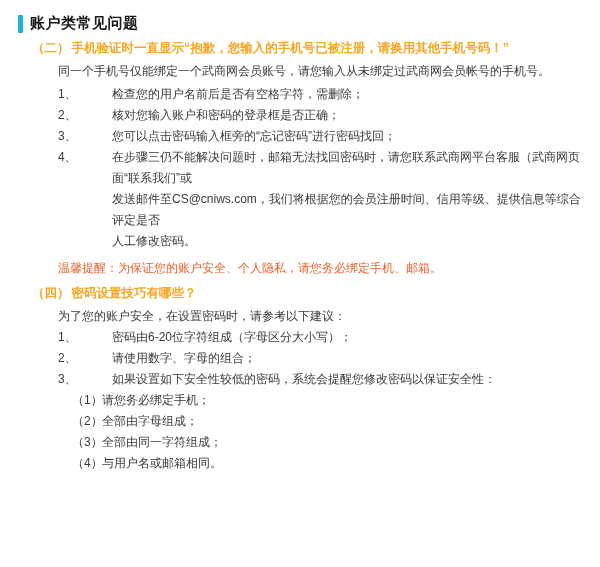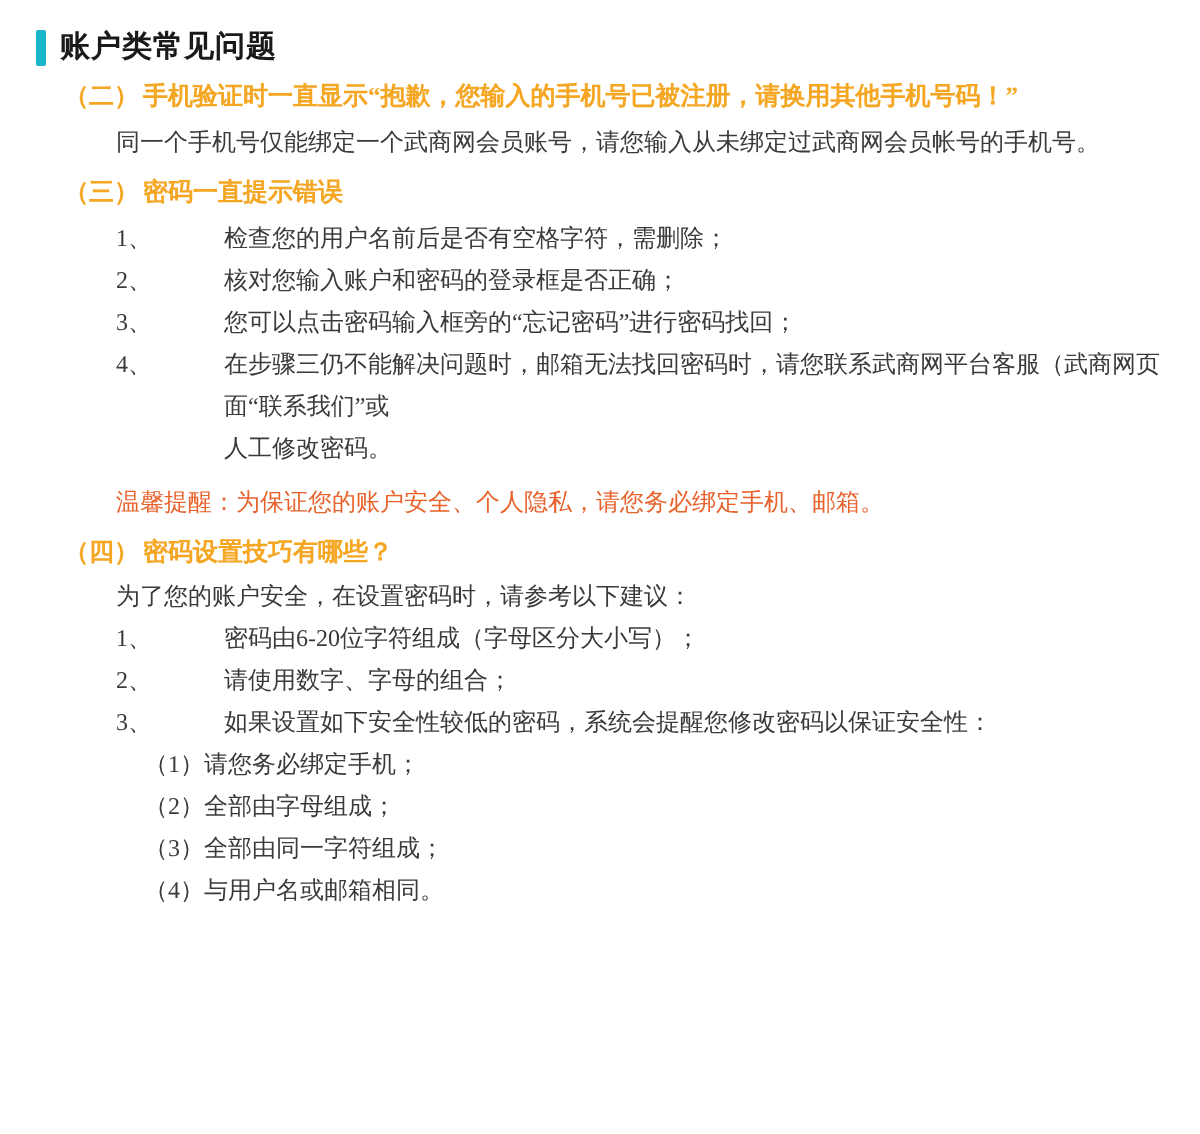--- a/index.html
+++ b/index.html
@@ -13,21 +13,20 @@
     font-family: "Liberation Sans", sans-serif;
     color: #333333;
     overflow: hidden;
   }
   .page {
     position: relative;
     width: 600px;
     height: 406px;
     box-sizing: border-box;
     padding: 10px 14px 0 14px;
-    font-family: Liberation Serif, serif;
   }
   .title-row {
     display: flex;
     align-items: center;
     margin: 4px 0 6px 4px;
   }
   .title-bar {
     width: 5px;
     height: 18px;
     background: #19b5c9;
@@ -112,40 +111,38 @@
 
 
   <div class="section">
     <div class="q-head">
       <span class="num">（二）</span><span>手机验证时一直显示“抱歉，您输入的手机号已被注册，请换用其他手机号码！”</span>
     </div>
     <div class="body-text">同一个手机号仅能绑定一个武商网会员账号，请您输入从未绑定过武商网会员帐号的手机号。</div>
   </div>
 
   <div class="section">
-    <div class="q-head">
-      <span class="num">（三）</span><span>密码一直提示错误</span>
-    </div>
 
     <div class="numbered">
       <span class="marker">1、</span>
       <span class="content">检查您的用户名前后是否有空格字符，需删除；</span>
     </div>
     <div class="numbered">
       <span class="marker">2、</span>
       <span class="content">核对您输入账户和密码的登录框是否正确；</span>
     </div>
     <div class="numbered">
       <span class="marker">3、</span>
       <span class="content">您可以点击密码输入框旁的“忘记密码”进行密码找回；</span>
     </div>
     <div class="numbered">
       <span class="marker">4、</span>
       <span class="content">
         <span class="wrapline">在步骤三仍不能解决问题时，邮箱无法找回密码时，请您联系武商网平台客服（武商网页面“联系我们”或</span>
+        <span class="wrapline">发送邮件至CS@cniws.com，我们将根据您的会员注册时间、信用等级、提供信息等综合评定是否</span>
         <span class="wrapline">人工修改密码。</span>
       </span>
     </div>
 
     <div class="tip">
       <span class="tip-label">温馨提醒：</span><span>为保证您的账户安全、个人隐私，请您务必绑定手机、邮箱。</span>
     </div>
   </div>
 
   <div class="section">

